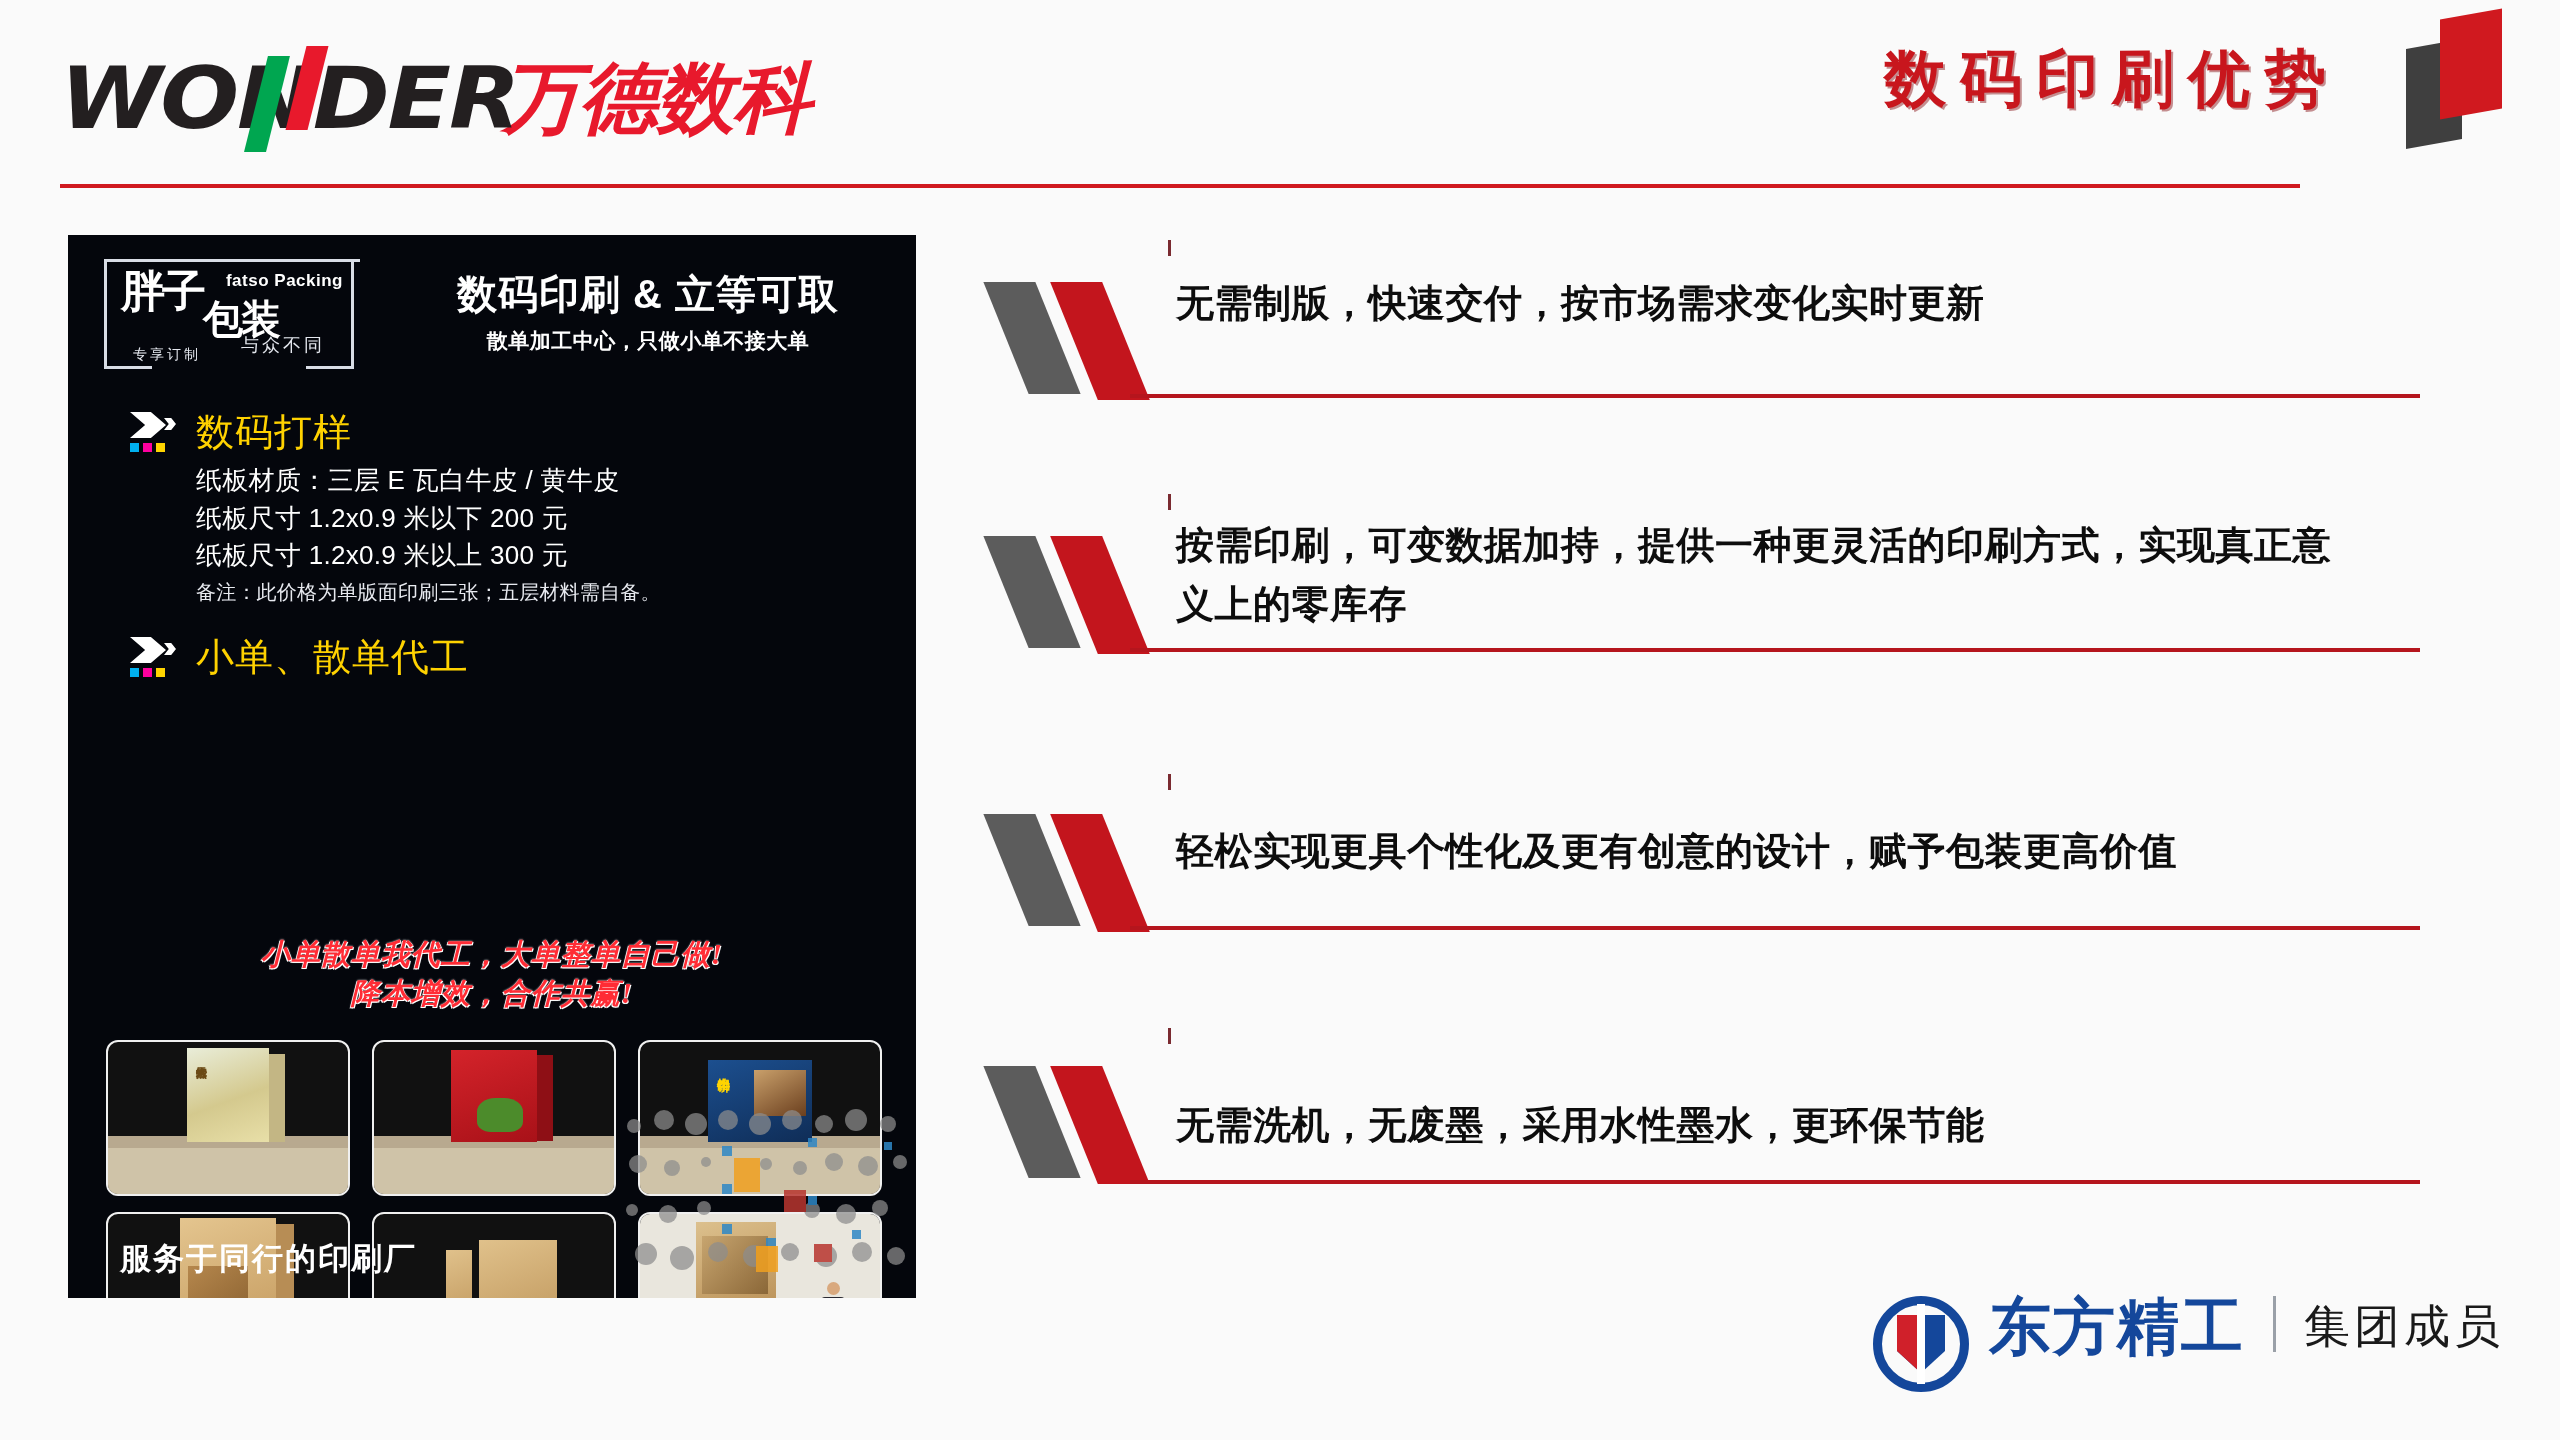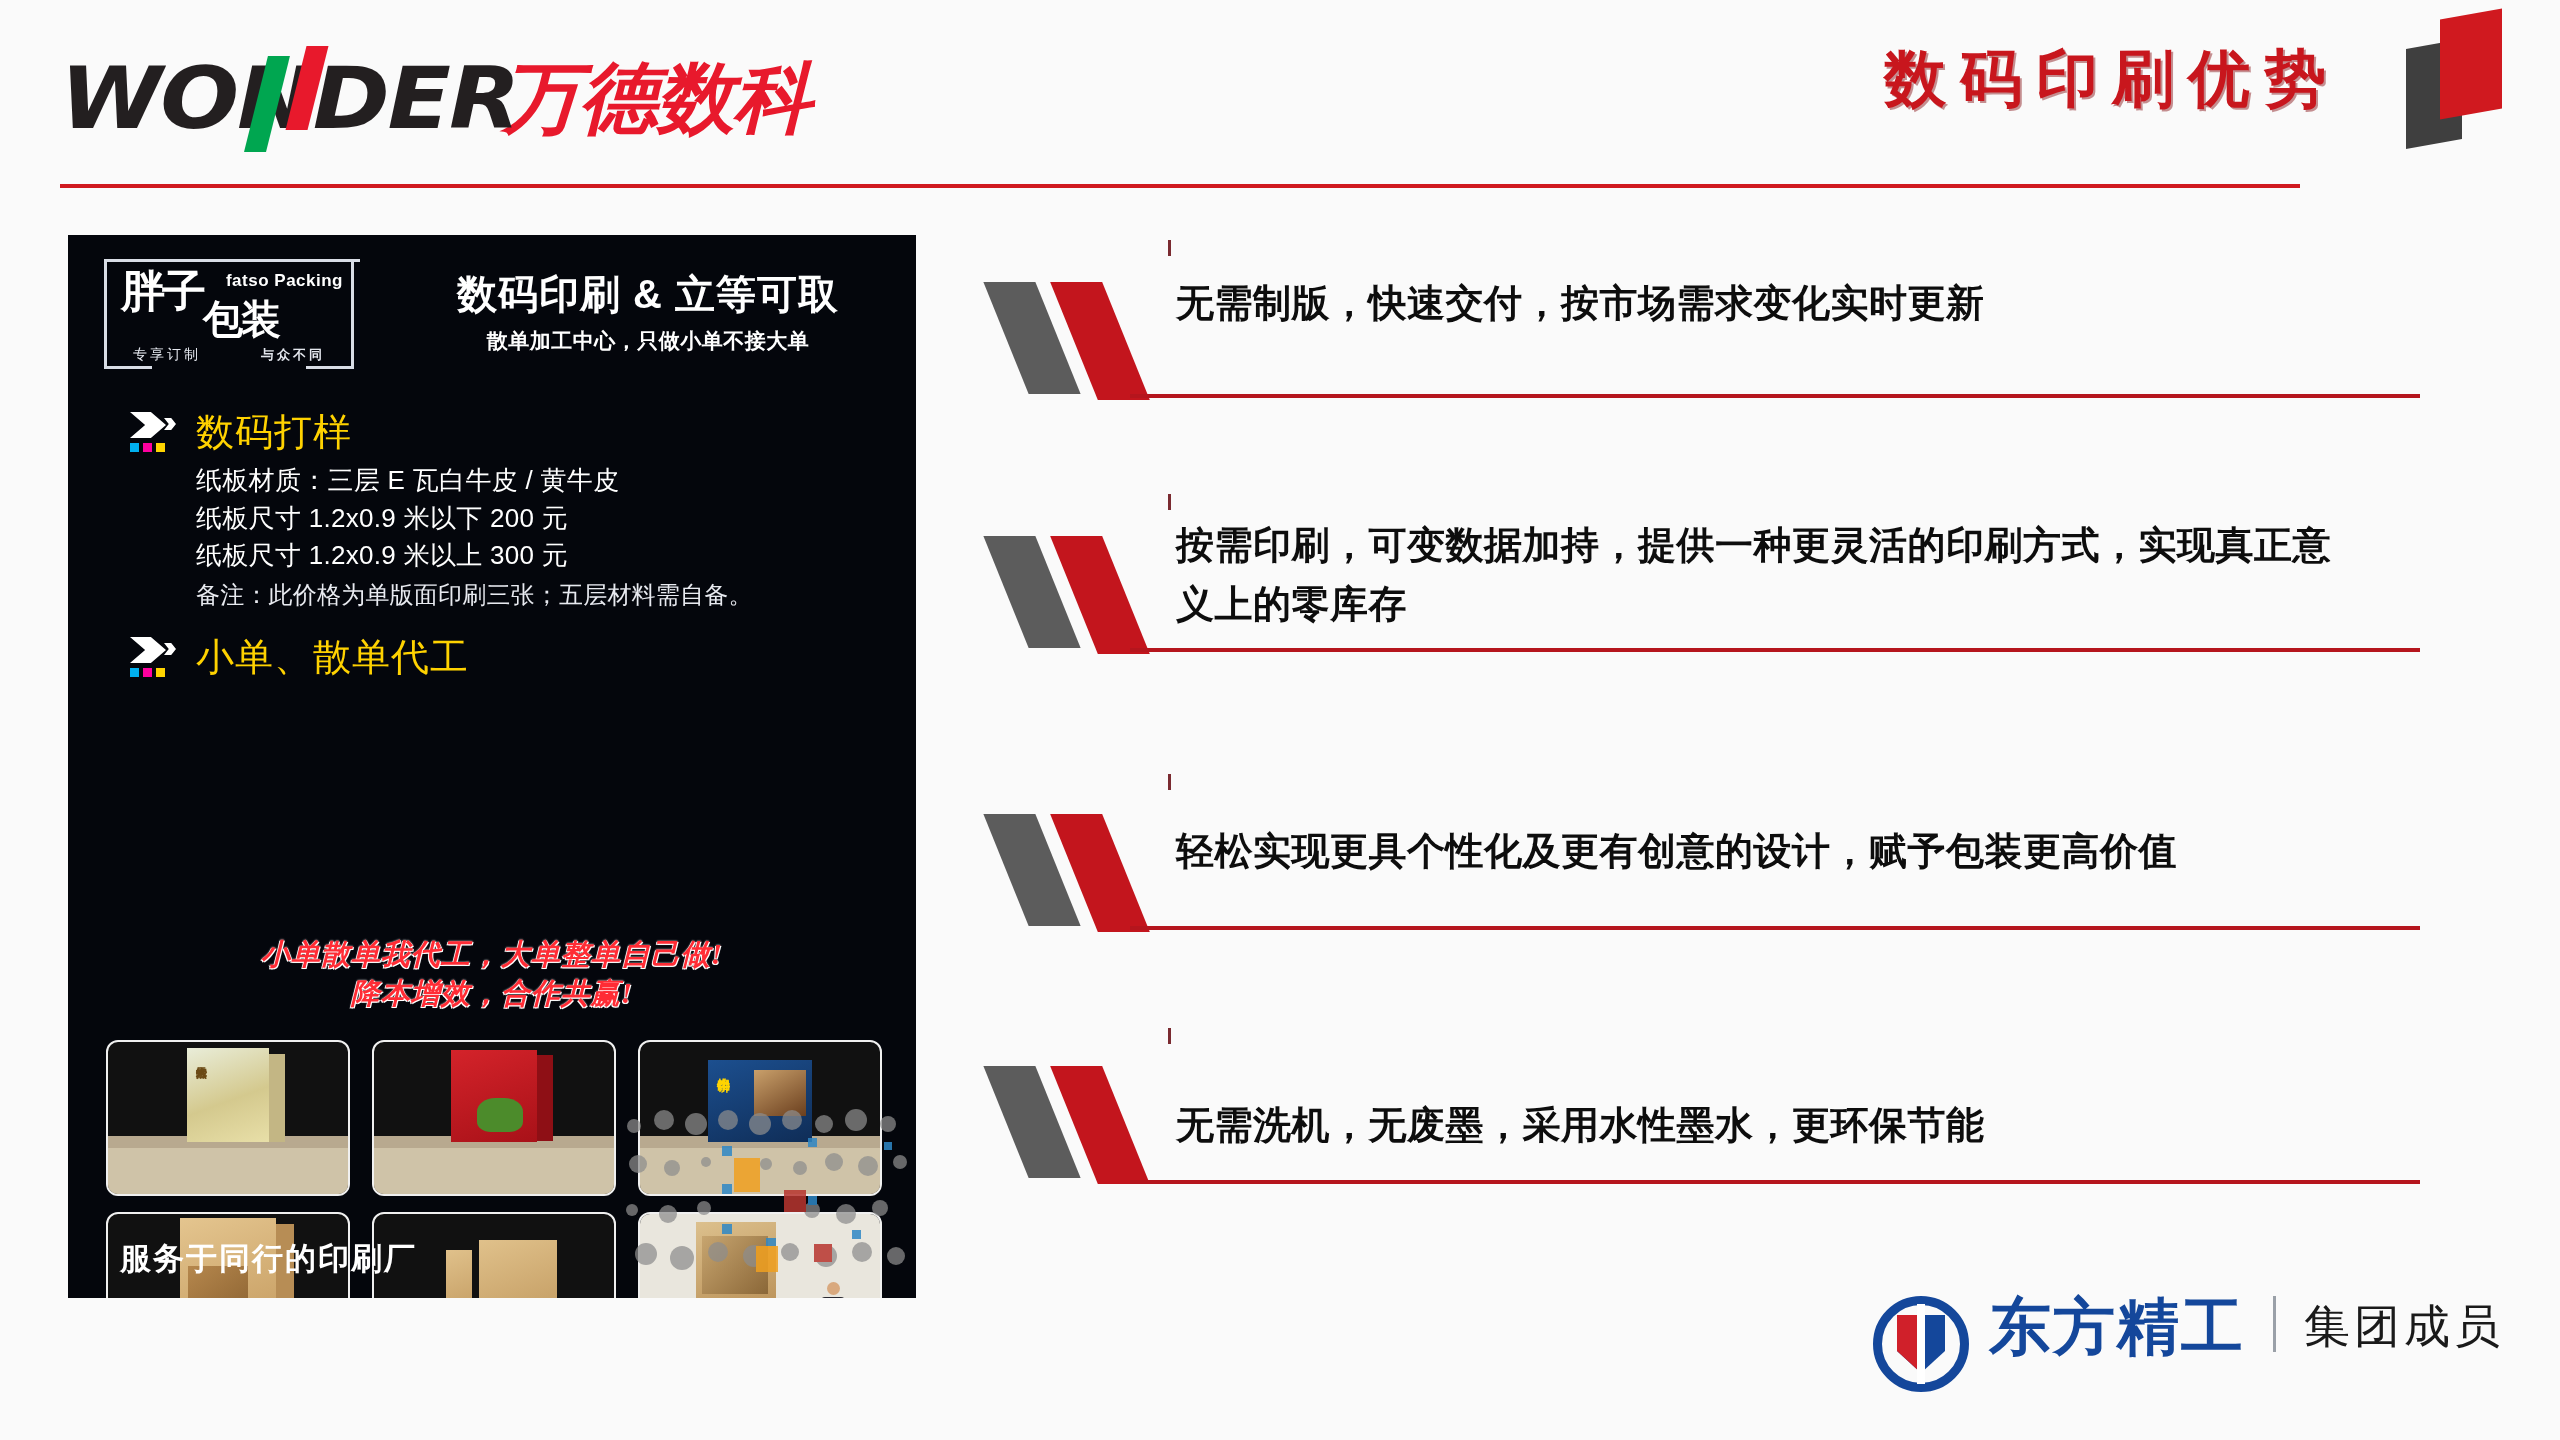--- a/index.html
+++ b/index.html
@@ -92,21 +92,21 @@
   #poster-logo .bz {
     position:absolute; left:96px; top:40px; font-size:40px; font-weight:900;
     color:#ffffff; line-height:1; letter-spacing:-2px;
     font-family:"DejaVu Sans",sans-serif;
   }
   #poster-logo .en {
     position:absolute; right:8px; top:12px; font-size:17px; font-weight:700;
     color:#ffffff; letter-spacing:.5px;
   }
   #poster-logo .tag-l { position:absolute; left:26px; bottom:5px; font-size:14px; color:#e4e7ee; letter-spacing:3px; }
-  #poster-logo .tag-r { position:absolute; right:26px; bottom:5px; font-size:13px; color:#e4e7ee; letter-spacing:3px;font-weight:bold; }
+  #poster-logo .tag-r { position:absolute; right:26px; bottom:12px; font-size:18px; color:#e4e7ee; letter-spacing:3px; }
 
   #poster-headline {
     position:absolute; left:340px; top:36px; width:480px;
     text-align:center; color:#fff;
   }
   #poster-headline .h1 { font-size:40px; font-weight:900; letter-spacing:1px; line-height:1.15; }
   #poster-headline .h2 { font-size:21px; font-weight:700; margin-top:10px; letter-spacing:.5px; }
 
   .sec { position:absolute; left:56px; }
   .sec-head { display:flex; align-items:center; gap:14px; }
@@ -118,21 +118,21 @@
   .arrow-ico .a2 {
     position:absolute; left:40px; top:8px; width:12px; height:12px; background:#ffffff;
     clip-path:polygon(0 0,60% 0,100% 50%,60% 100%,0 100%,40% 50%);
   }
   .arrow-ico .d1 { position:absolute; left:6px; bottom:2px; width:9px; height:9px; background:#00b0f0; }
   .arrow-ico .d2 { position:absolute; left:19px; bottom:2px; width:9px; height:9px; background:#ff00a0; }
   .arrow-ico .d3 { position:absolute; left:32px; bottom:2px; width:9px; height:9px; background:#ffd400; }
   .sec-title { font-size:38px; font-weight:400; color:#ffd200; letter-spacing:1px; line-height:1; }
   .sec-lines { margin-left:72px; margin-top:8px; }
   .sec-lines .ln { font-size:26px; color:#ffffff; line-height:1.45; letter-spacing:.3px; }
-  .sec-lines .note { font-size:24px; color:#e8eaf0; margin-top:4px; letter-spacing:.2px; }
+  .sec-lines .note { font-size:20px; color:#e8eaf0; margin-top:4px; letter-spacing:.2px; }
 
   #slogan {
     position:absolute; left:0; right:0; top:700px; text-align:center;
     color:#ff2c35; font-weight:900; font-style:italic;
     font-size:29px; line-height:1.35; letter-spacing:1px;
     text-shadow:0 0 2px #fff,1px 1px 0 #fff,-1px 1px 0 #fff;
     font-family:Liberation Serif, serif;
   }
 
   #photo-grid { position:absolute; left:38px; top:805px; width:776px; }

